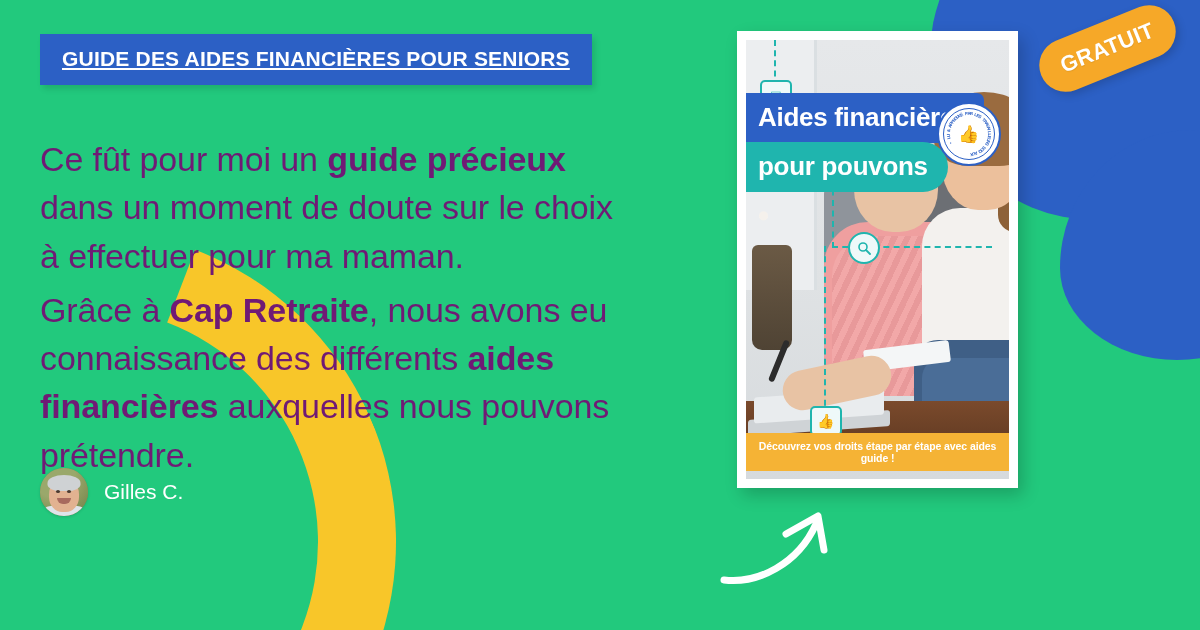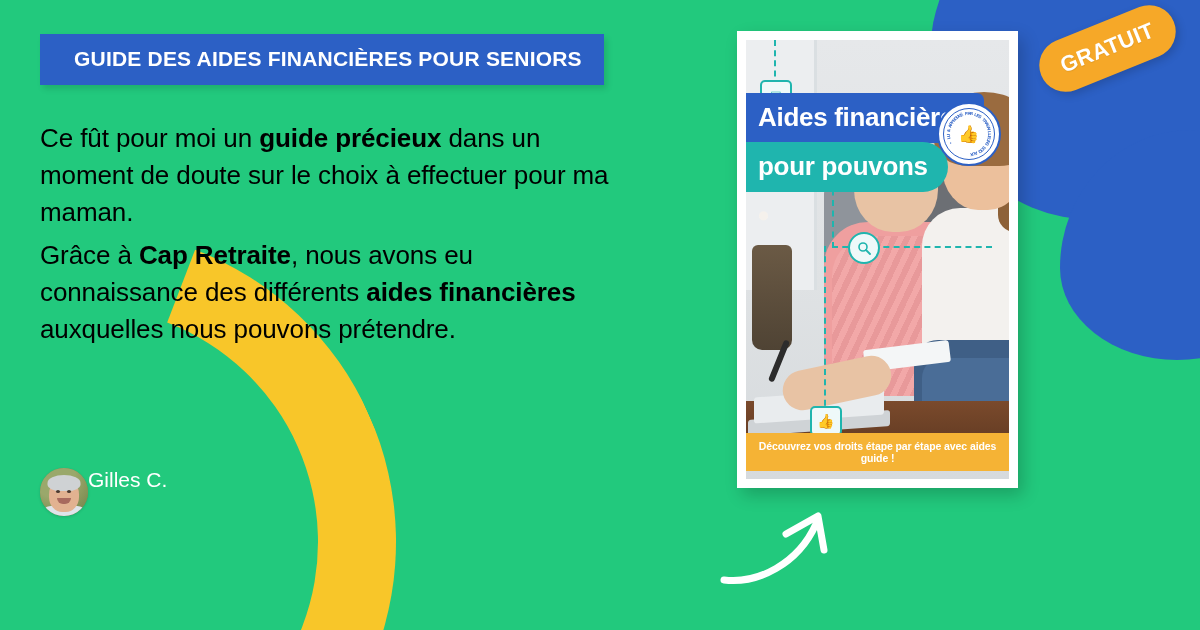--- a/index.html
+++ b/index.html
@@ -34,37 +34,38 @@
     border-top-color:transparent;border-left-color:transparent;
     transform:rotate(-24deg);
   }
 
   
   .left{position:absolute;left:40px;top:34px;width:620px;}
   .badge-title{
     display:inline-block;
     background:#2c60c5;color:#fff;
     font-size:21px;font-weight:bold;letter-spacing:.2px;
-    padding:13px 22px 14px 34px;
+    padding:13px 22px 14px 22px;
     box-shadow:3px 4px 6px rgba(0,0,0,.12);
+    text-decoration:underline;
   }
   .quote{
-    margin-top:35px;
-    color:#000000;
-    font-size:26px;line-height:1.42;
+    margin-top:50px;
+    color:#701a75;
+    font-size:34px;line-height:1.42;
     font-weight:400;
     letter-spacing:-.1px;
     max-width:585px;
   }
   .quote b{font-weight:bold;}
   .quote p{margin:0 0 6px 0;}
 
   .author{
     position:absolute;left:40px;top:468px;
-    display:flex;align-items:flex-start;gap:0;
+    display:flex;align-items:center;gap:16px;
   }
   .avatar{
     width:48px;height:48px;border-radius:50%;
     overflow:hidden;position:relative;
     background:#7d8a4e;flex:0 0 auto;
     box-shadow:0 1px 3px rgba(0,0,0,.15);
   }
   .avatar .sky{position:absolute;inset:0;background:
       radial-gradient(circle at 30% 18%, #9aa86b 0 40%, #6f7d45 100%);}
   .avatar .head{

